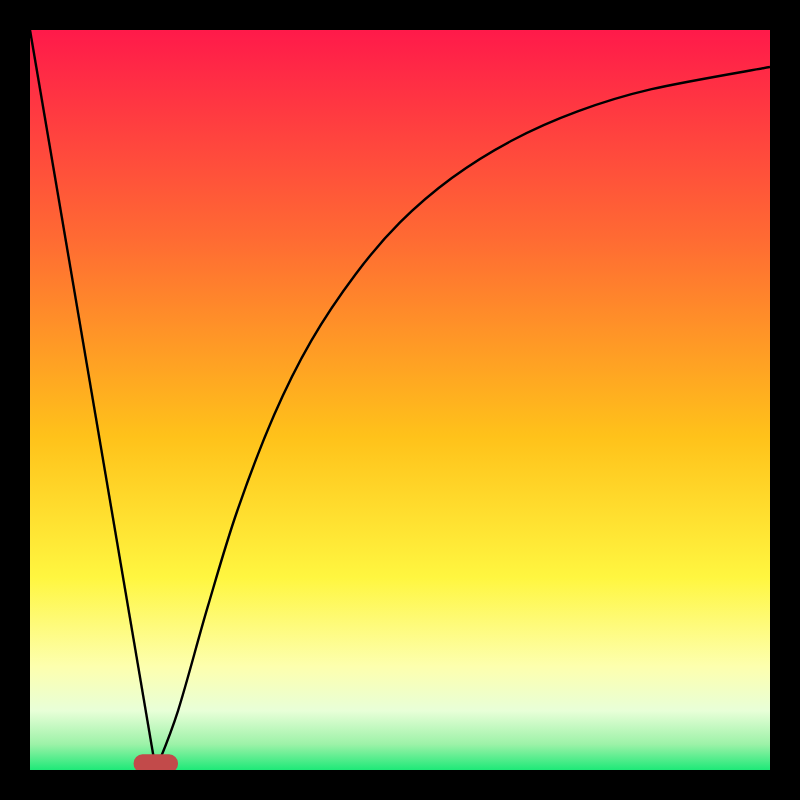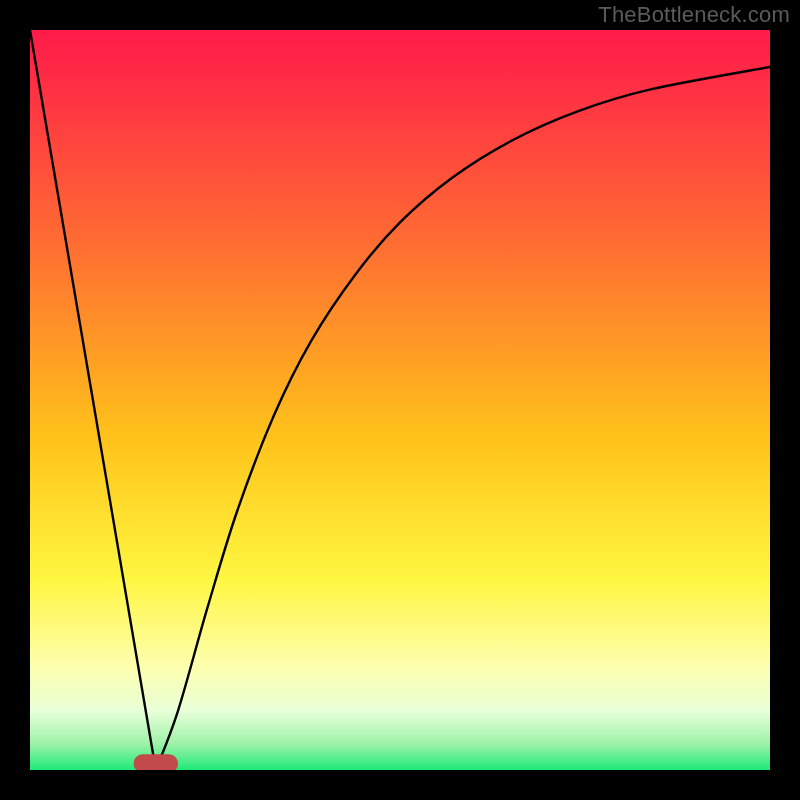--- a/index.html
+++ b/index.html
@@ -36,21 +36,20 @@
     height: 740px;
   }
   svg {
     display: block;
   }
 </style>
 </head>
 <body>
 
 <div class="frame">
-  <div class="watermark">TheBottleneck.com</div>
   <div class="plot">
     <svg id="chart-svg" viewBox="0 0 740 740" width="740" height="740">
       <defs>
         <linearGradient id="bg-grad" x1="0" y1="0" x2="0" y2="1">
           <stop id="g0" offset="0%" stop-color="#ff1a4a"></stop>
           <stop id="g1" offset="28%" stop-color="#ff6a33"></stop>
           <stop id="g2" offset="55%" stop-color="#ffc21a"></stop>
           <stop id="g3" offset="74%" stop-color="#fff640"></stop>
           <stop id="g4" offset="86%" stop-color="#fdffae"></stop>
           <stop id="g5" offset="92%" stop-color="#e8ffd8"></stop>

